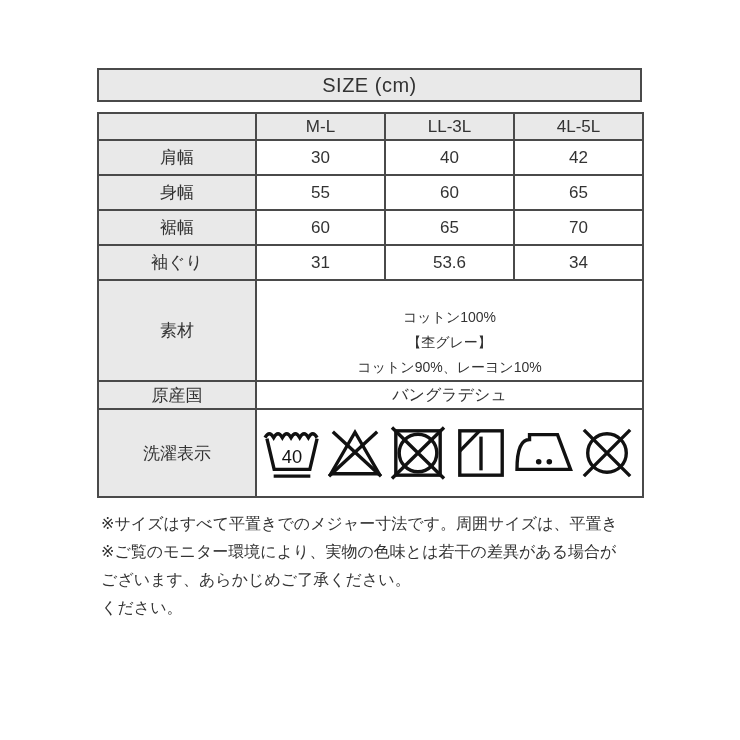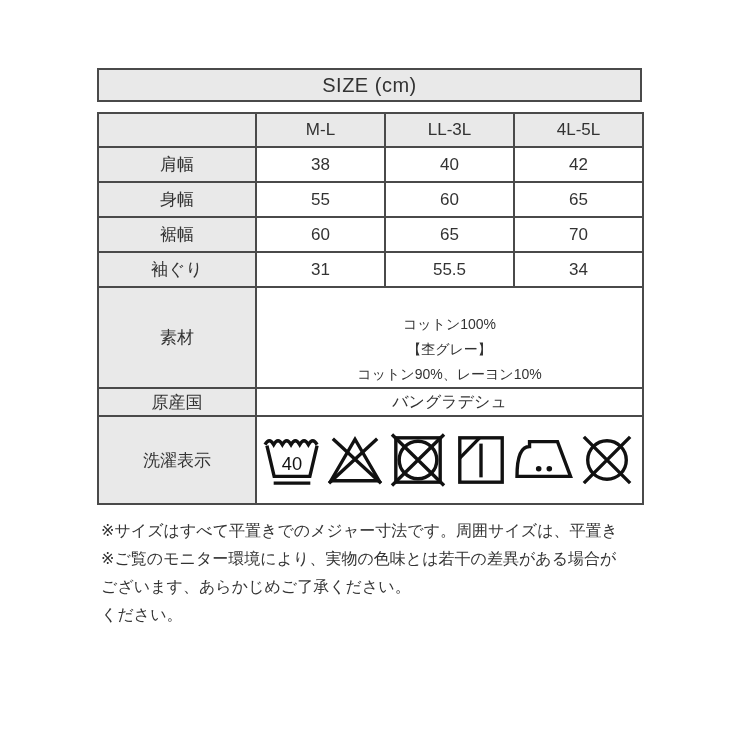--- a/index.html
+++ b/index.html
@@ -31,21 +31,21 @@
     margin-top: 10px;
   }
   table.size-table th, table.size-table td {
     border: 2px solid #4a4a4a;
     text-align: center;
     vertical-align: middle;
     font-weight: normal;
     padding: 0;
     overflow: hidden;
   }
-  .hdr-row { height: 34px; }
+  .hdr-row { height: 27px; }
   .hdr-row th { background: #e9e9e9; font-size: 17px; }
   .measure-row { height: 35px; }
   th.label-cell { background: #e9e9e9; font-size: 17px; }
   td.value-cell { background: #ffffff; font-size: 17px; }
   .material-row { height: 75px; }
   .material-lines { font-size: 14px; line-height: 25px; margin-top: 24px; }
   .origin-row { height: 28px; }
   .origin-row td { font-size: 16px; }
   .care-row { height: 88px; }
   .symbols {
@@ -89,40 +89,40 @@
       <tr class="hdr-row">
         <th class="label-cell"></th>
         <th>M-L</th>
         <th>LL-3L</th>
         <th>4L-5L</th>
       </tr>
     </thead>
     <tbody>
       <tr class="measure-row">
         <th class="label-cell">肩幅</th>
-        <td class="value-cell">38</td>
+        <td class="value-cell">30</td>
         <td class="value-cell">40</td>
         <td class="value-cell">42</td>
       </tr>
       <tr class="measure-row">
         <th class="label-cell">身幅</th>
         <td class="value-cell">55</td>
         <td class="value-cell">60</td>
         <td class="value-cell">65</td>
       </tr>
       <tr class="measure-row">
         <th class="label-cell">裾幅</th>
         <td class="value-cell">60</td>
         <td class="value-cell">65</td>
         <td class="value-cell">70</td>
       </tr>
       <tr class="measure-row">
         <th class="label-cell">袖ぐり</th>
         <td class="value-cell">31</td>
-        <td class="value-cell">55.5</td>
+        <td class="value-cell">53.6</td>
         <td class="value-cell">34</td>
       </tr>
       <tr class="material-row">
         <th class="label-cell">素材</th>
         <td class="value-cell" colspan="3">
           <div class="material-lines">
             <div>コットン100%</div>
             <div>【杢グレー】</div>
             <div>コットン90%、レーヨン10%</div>
           </div>

